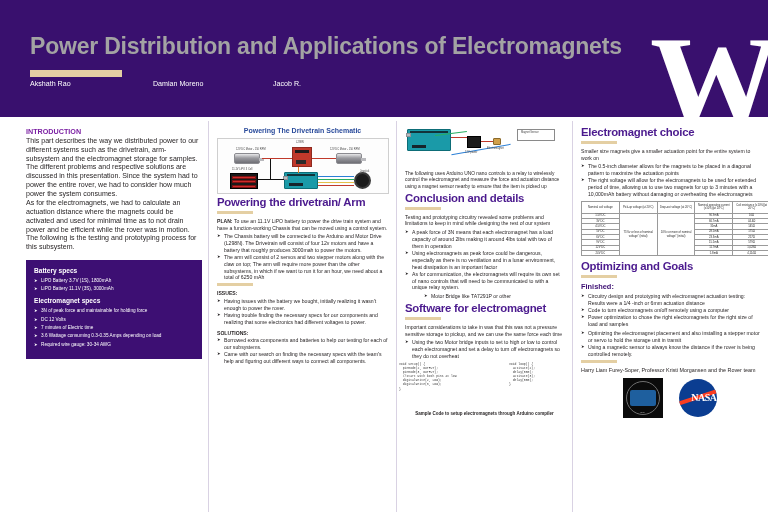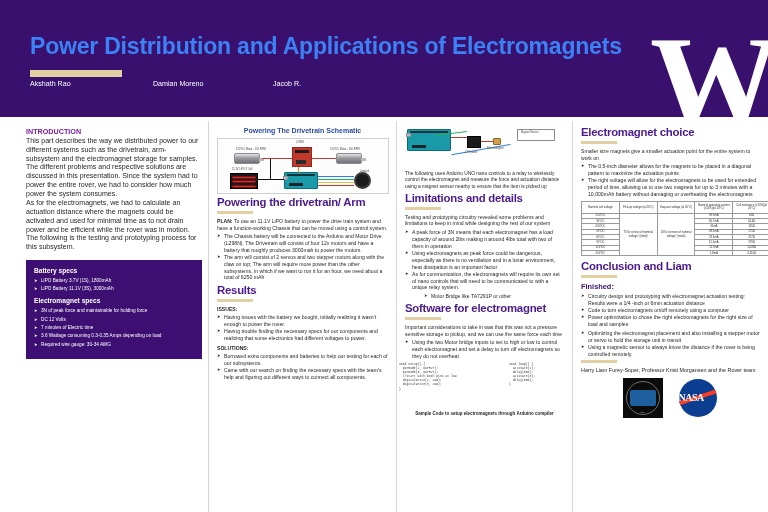--- a/index.html
+++ b/index.html
@@ -14,21 +14,21 @@
   .poster { position:relative; width:768px; height:512px; background:#fff; }
 
   
   .header {
     position:absolute; left:0; top:0; width:768px; height:117px;
     background:#39106e;
     overflow:visible;
   }
   .title {
     position:absolute; left:30px; top:32px;
-    color:#3b82f6; font-size:23px; font-weight:bold; letter-spacing:-0.2px;
+    color:#a3a3a3; font-size:23px; font-weight:bold; letter-spacing:-0.2px;
     white-space:nowrap;
   }
   .title-rule {
     position:absolute; left:30px; top:70px; width:92px; height:7px;
     background:#e4cfa3;
   }
   .authors { position:absolute; left:30px; top:80px; width:480px; height:14px; }
   .author { position:absolute; color:#ffffff; font-size:7.1px; top:0; white-space:nowrap;}
   .a0 { left:0px; } .a1 { left:123px;text-align:center; } .a2 { left:243px; }
 
@@ -134,21 +134,21 @@
   }
   .logo-uw-seal .inner{width:26px;height:16px;background:#1e5f9e;border-radius:2px;}
   .logo-uw-seal .ring{position:absolute;width:34px;height:34px;border:1px solid #6f6f6f;border-radius:50%;}
   .logo-uw-seal .cap{position:absolute;bottom:3px;font-size:2.4px;color:#ddd;}
   .logo-nasa {
     width:42px;height:40px;display:flex;align-items:center;justify-content:center;position:relative;
   }
   .nasa-ball{width:38px;height:38px;border-radius:50%;background:#0b3d91;position:relative;overflow:hidden;}
   .nasa-ball .swoosh{position:absolute;left:-2px;top:16px;width:44px;height:4px;background:#fc3d21;
      transform:rotate(-18deg);border-radius:2px;}
-  .nasa-ball .txt{position:absolute;left:0;right:0;top:13px;text-align:left;color:#fff;
+  .nasa-ball .txt{position:absolute;left:0;right:0;top:13px;text-align:right;color:#fff;
      font-family:"Liberation Serif",serif;font-weight:bold;font-size:10px;letter-spacing:-0.5px;}
 </style>
 </head>
 <body>
 
 <div class="poster">
 
   <div class="header">
     <div class="title">Power Distribution and Applications of Electromagnets</div>
     <div class="title-rule"></div>
@@ -222,21 +222,20 @@
       </div>
 
       <h2 class="sec">Powering the drivetrain/ Arm</h2>
       <div class="goldrule"></div>
       <p class="small"><span class="lbl">PLAN:</span> <span>To use an 11.1V LiPO battery to power the drive train system and have a function-working Chassis that can be moved using a control system.</span></p>
       <ul class="ul">
         <li>The Chassis battery will be connected to the Arduino and Motor Drive (L298N). The Drivetrain will consist of four 12v motors and have a battery that roughly produces 3000mah to power the motors.</li>
         <li>The arm will consist of 2 servos and two stepper motors along with the claw on top; The arm will require more power than the other subsystems, in which if we want to run it for an hour, we need about a total of 6250 mAh</li>
       </ul>
 
-      <h2 class="sec" style="margin-top:4px;">Results</h2>
       <div class="goldrule"></div>
       <p class="small lbl" style="margin-bottom:1px;">ISSUES:</p>
       <ul class="ul">
         <li>Having issues with the battery we bought, initially realizing it wasn't enough to power the rover.</li>
         <li>Having trouble finding the necessary specs for our components and realizing that some electronics had different voltages to power.</li>
       </ul>
       <p class="small lbl" style="margin:4px 0 1px 0;">SOLUTIONS:</p>
       <ul class="ul">
         <li>Borrowed extra components and batteries to help our testing for each of our subsystems.</li>
         <li>Came with our search on finding the necessary specs with the team's help and figuring out different ways to connect all components.</li>
@@ -256,21 +255,21 @@
         <div class="wire" style="left:46px;top:10px;width:16px;background:#c0392b;"></div>
         <div class="wire" style="left:76px;top:14px;width:12px;background:#c0392b;"></div>
         <div class="wire" style="left:30px;top:6px;width:32px;background:#27ae60;transform:rotate(-7deg);"></div>
         <div class="wire" style="left:46px;top:22px;width:60px;background:#2a7fd6;transform:rotate(-10deg);"></div>
         <span class="tinylab" style="left:60px;top:24px;">12V power</span>
         <span class="tinylab" style="left:82px;top:20px;">Electromagnet</span>
         <span class="tinylab" style="left:116px;top:4px;">Magnet Sensor</span>
       </div>
       <p class="figcap-b">The following uses Arduino UNO nano controls to a relay to wirelessly control the electromagnet and measure the force and actuation distance using a magnet sensor nearby to ensure that the item is picked up</p>
 
-      <h2 class="sec">Limitations and details</h2>
+      <h2 class="sec">Conclusion and details</h2>
       <div class="goldrule"></div>
       <p class="small">Testing and prototyping circuitry revealed some problems and limitations to keep in mind while designing the rest of our system</p>
       <ul class="ul">
         <li>A peak force of 3N means that each electromagnet has a load capacity of around 2lbs making it around 4lbs total with two of them in operation</li>
         <li>Using electromagnets as peak force could be dangerous, especially as there is no ventilation and in a lunar environment, heat dissipation is an important factor</li>
         <li>As for communication, the electromagnets will require its own set of nano controls that will need to be communicated to with a unique relay system.</li>
       </ul>
       <ul class="ul sub">
         <li>Motor Bridge like TA7291P or other</li>
       </ul>
@@ -358,21 +357,21 @@
             <td>1,028Ω</td>
           </tr>
           <tr>
             <td>24V DC</td>
             <td>5.8mA</td>
             <td>4,114Ω</td>
           </tr>
         </tbody>
       </table>
 
-      <h2 class="sec">Conclusion and Liam</h2>
+      <h2 class="sec">Optimizing and Goals</h2>
       <div class="goldrule"></div>
       <h3 class="subsec">Finished:</h3>
       <ul class="ul">
         <li>Circuitry design and prototyping with electromagnet actuation testing: Results were a 1/4 -inch or 6mm actuation distance</li>
         <li>Code to turn electromagnets on/off remotely using a computer</li>
         <li>Power optimization to chose the right electromagnets for the right size of load and samples</li>
       </ul>
       <ul class="ul">
         <li>Optimizing the electromagnet placement and also installing a stepper motor or servo to hold the storage unit in transit</li>
         <li>Using a magnetic sensor to always know the distance if the rover is being controlled remotely.</li>

